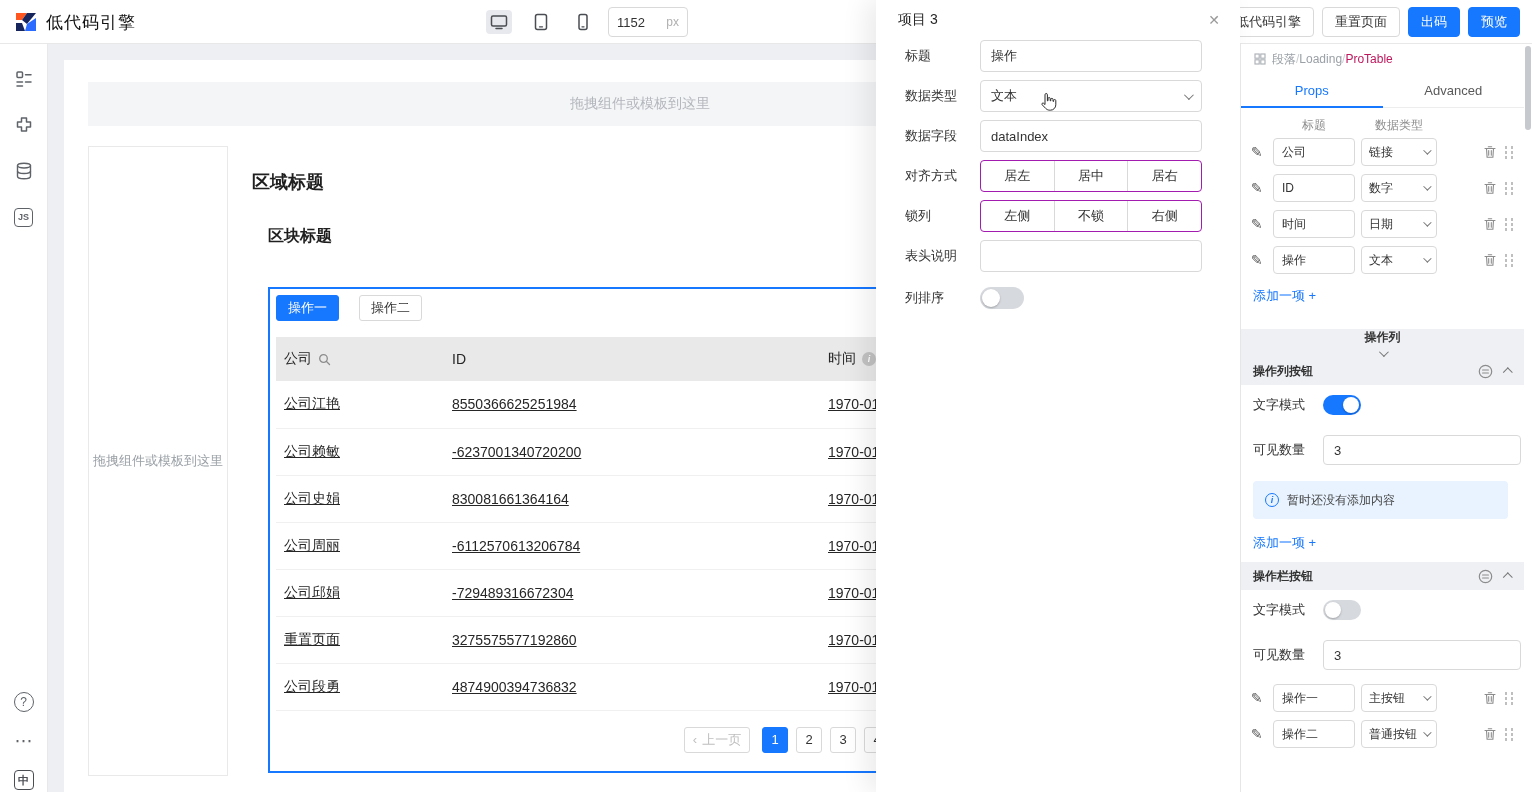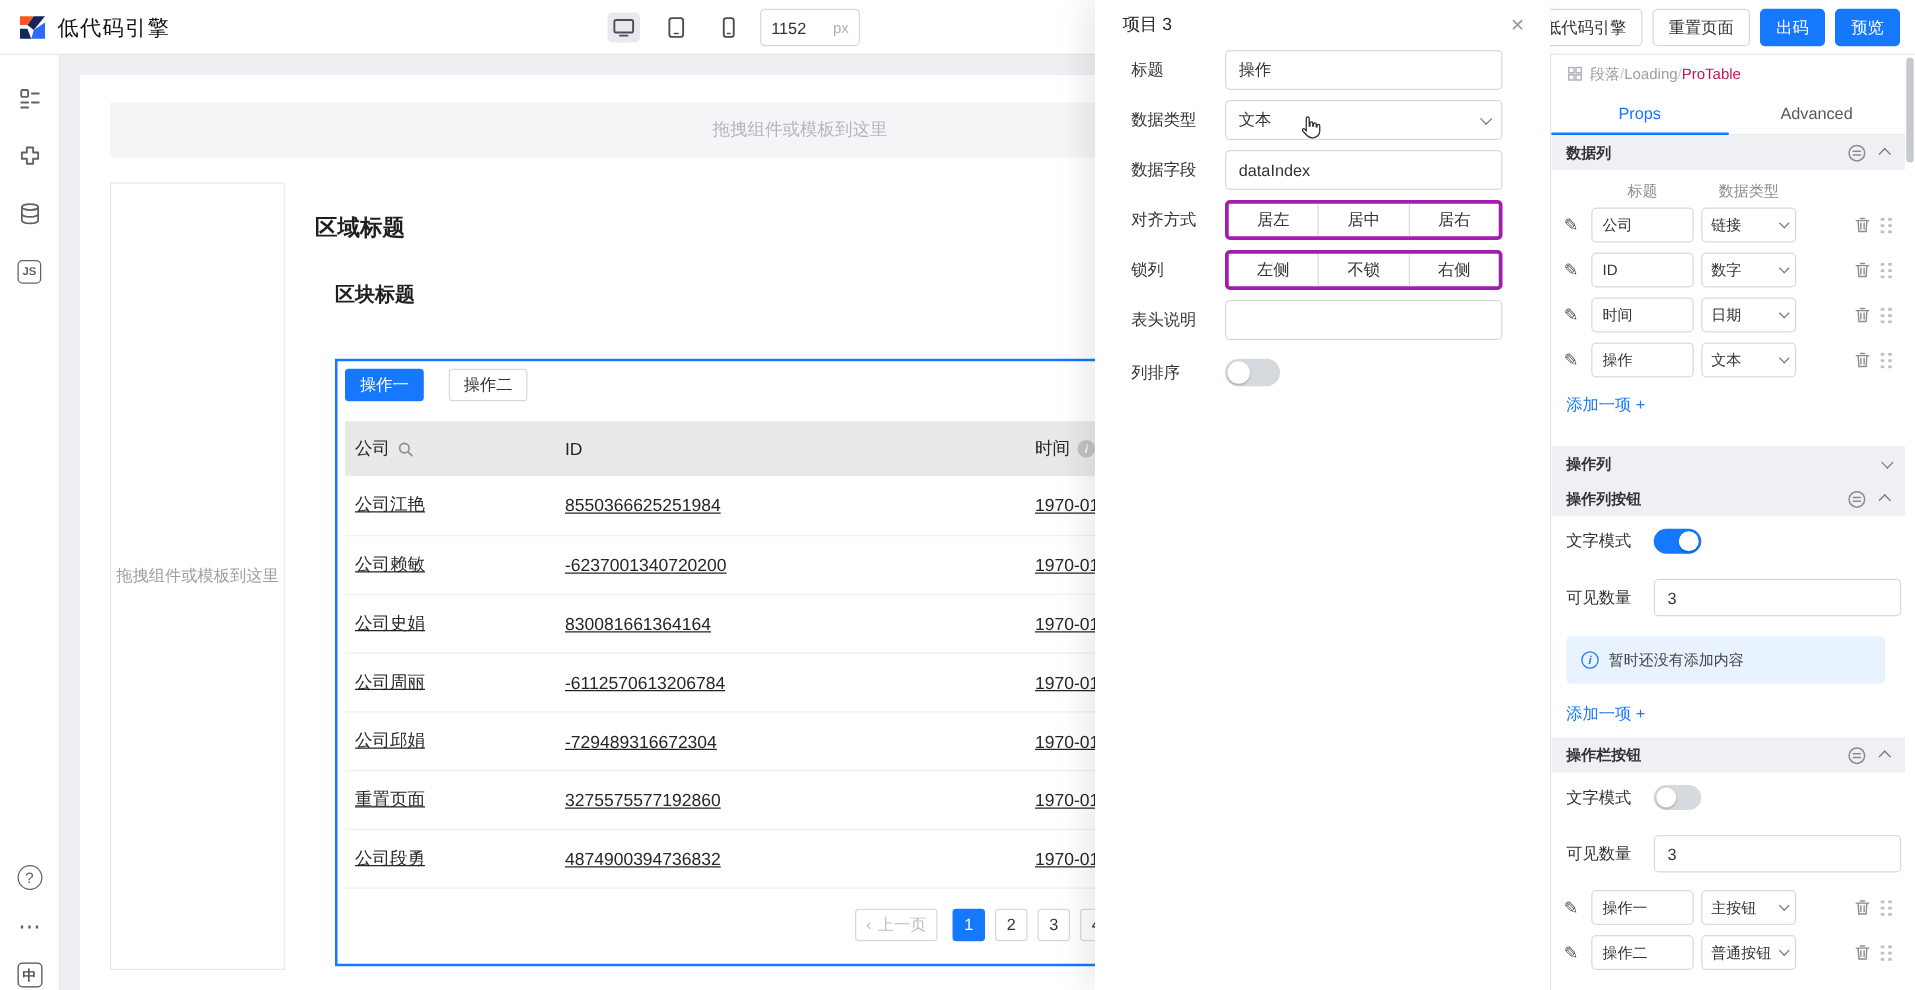--- a/index.html
+++ b/index.html
@@ -73,21 +73,21 @@
   .ip-header { height:40px; display:flex; align-items:center; justify-content:space-between; padding:0 20px 0 22px; }
   .ip-title { font-size:14px; color:#262626; }
   .ip-close { font-size:14px; color:#999; cursor:pointer; }
   .form-row { display:flex; align-items:center; margin:0 20px 8px 29px; min-height:32px; }
   .form-label { width:75px; flex:none; font-size:13px; color:#333; }
   .ctrl { width:222px; }
   .inputbox { height:32px; border:1px solid #d9d9d9; border-radius:4px; background:#fff; display:flex;
     align-items:center; padding:0 10px; font-size:13px; color:#333; }
   .inputbox input { border:none; outline:none; width:100%; font-size:13px; color:#333; font-family:inherit; background:transparent; }
   .selectbox { justify-content:space-between; cursor:pointer; position:relative; }
-  .segmented { display:flex; height:32px; border:3px solid #a21caf; border-radius:4px; overflow:hidden; background:#fff; }
+  .segmented { display:flex; height:32px; border:1px solid #a21caf; border-radius:4px; overflow:hidden; background:#fff; }
   .segmented .seg { flex:1; display:flex; align-items:center; justify-content:center; font-size:13px; color:#333;
     border-left:1px solid #d9d9d9; cursor:pointer; }
   .segmented .seg:first-child { border-left:none; }
   .toggle-row { min-height:24px; margin-top:14px; margin-bottom:14px; }
   .switch { width:44px; height:22px; border-radius:11px; background:#d6d9de; position:relative; flex:none; cursor:pointer; }
   .switch::after { content:""; position:absolute; width:18px; height:18px; border-radius:50%; background:#fff;
     top:2px; left:2px; box-shadow:0 1px 2px rgba(0,0,0,.25); }
   .switch.on { background:#1677ff; }
   .switch.on::after { left:auto; right:2px; }
   .switch.small { width:38px; height:20px; border-radius:10px; }
@@ -103,21 +103,21 @@
   .bc-item { cursor:pointer; }
   .bc-item.last { color:#be185d; }
   .tabs { height:34px; flex:none; display:flex; border-bottom:1px solid #ededed; }
   .tab { flex:1; display:flex; align-items:center; justify-content:center; font-size:13px; color:#595959;
     position:relative; cursor:pointer; }
   .tab.active { color:#1677ff; }
   .tab.active::after { content:""; position:absolute; left:0; right:0; bottom:-1px; height:2px; background:#1677ff; }
   .settings-body { flex:1; overflow:hidden; }
   .sec-header { height:28px; background:#eef0f4; display:flex; align-items:center; justify-content:space-between;
     padding:0 12px; font-size:12px; color:#333; font-weight:bold; cursor:pointer; }
-  .sec-header.mt14 { margin-top:14px; }
+  .sec-header.mt14 { margin-top:14px;flex-direction:column; }
   .sec-header.mt12 { }
   .sec-icons { display:flex; align-items:center; gap:12px; }
   .chev { display:inline-block; width:7px; height:7px; border-right:1.5px solid #777; border-bottom:1.5px solid #777; }
   .chev.down { transform:rotate(45deg) translateY(-2px); }
   .chev.up { transform:rotate(-135deg) translateY(-1px); }
   .cols-head { display:flex; align-items:center; gap:6px; padding:8px 10px 0; height:26px; font-size:12px; color:#8c8c8c; }
   .cols-head .sp { width:16px; flex:none; }
   .cols-head .h1 { width:82px; text-align:center; }
   .cols-head .h2 { width:76px; text-align:center; }
   .cfg-row { display:flex; align-items:center; height:36px; padding:0 10px; gap:6px; }
@@ -422,30 +422,20 @@
         </span>
     </div>
 
     <div class="tabs">
         <div class="tab active">Props</div>
         <div class="tab">Advanced</div>
       </div>
 
     <div class="settings-body">
 
-      <div class="sec-header">
-        <span>数据列</span>
-        <span class="sec-icons">
-          <svg width="15" height="15" viewBox="0 0 15 15">
-            <circle cx="7.5" cy="7.5" r="6.2" fill="none" stroke="#8c8c8c" stroke-width="1.2"></circle>
-            <path d="M4.6 6h5.8M4.6 9h5.8" stroke="#8c8c8c" stroke-width="1.2" stroke-linecap="round"></path>
-          </svg>
-          <i class="chev up"></i>
-        </span>
-      </div>
 
       <div class="cols-head">
         <span class="sp"></span>
         <span class="h1">标题</span>
         <span class="h2">数据类型</span>
       </div>
 
       <div>
   <div class="cfg-row">
     <span class="pencil">✎</span>

